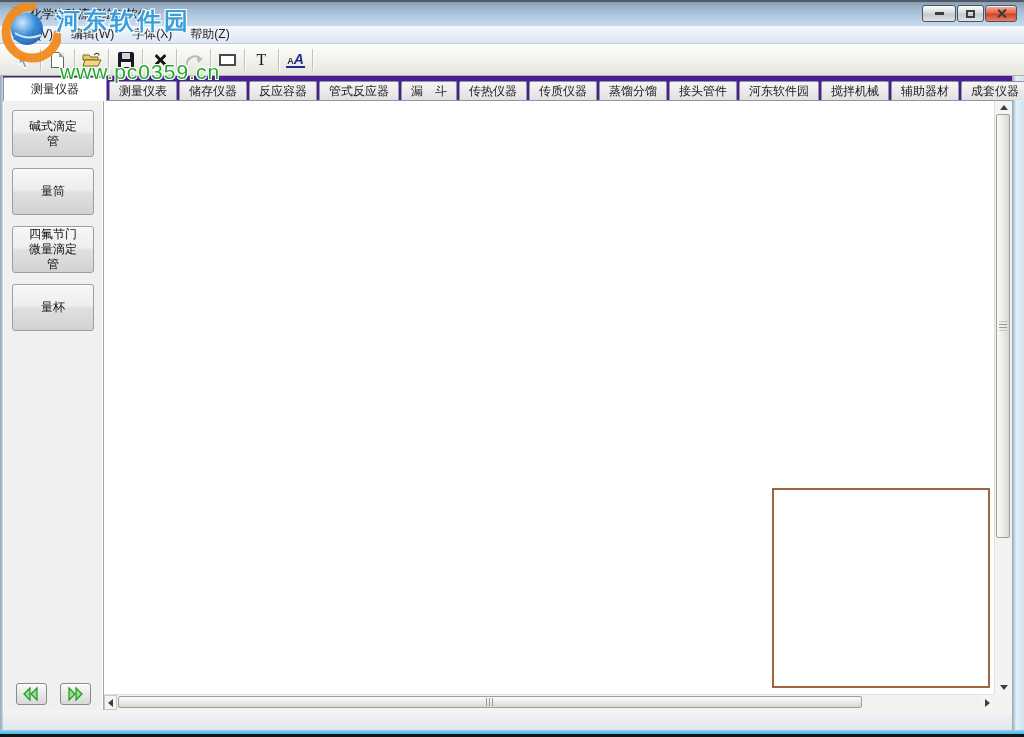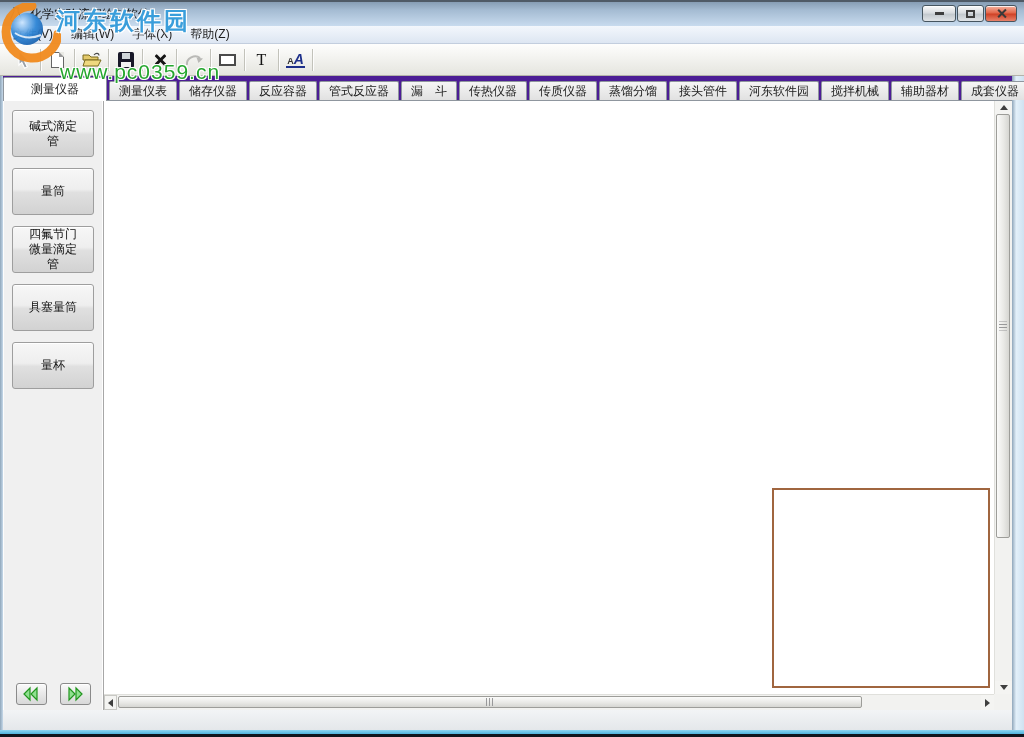--- a/index.html
+++ b/index.html
@@ -216,21 +216,20 @@
     <span class="tab">辅助器材</span>
     <span class="tab">成套仪器</span>
     <span class="tab">几何图形</span>
   </div>
 
   <div class="content">
     <div class="sidebar">
       <button class="side-btn">碱式滴定管</button>
       <button class="side-btn">量筒</button>
       <button class="side-btn">四氟节门微量滴定管</button>
-      <button class="side-btn">具塞量筒</button>
       <button class="side-btn">量杯</button>
       <div class="side-nav">
         <div class="nav-btn">
           <svg width="18" height="16" viewBox="0 0 18 16">
             <polygon points="8,2 2,8 8,14" fill="#8fe08f" stroke="#22961f" stroke-width="1.2"></polygon>
             <polygon points="15,2 9,8 15,14" fill="#8fe08f" stroke="#22961f" stroke-width="1.2"></polygon>
           </svg>
         </div>
         <div class="nav-btn">
           <svg width="18" height="16" viewBox="0 0 18 16">

